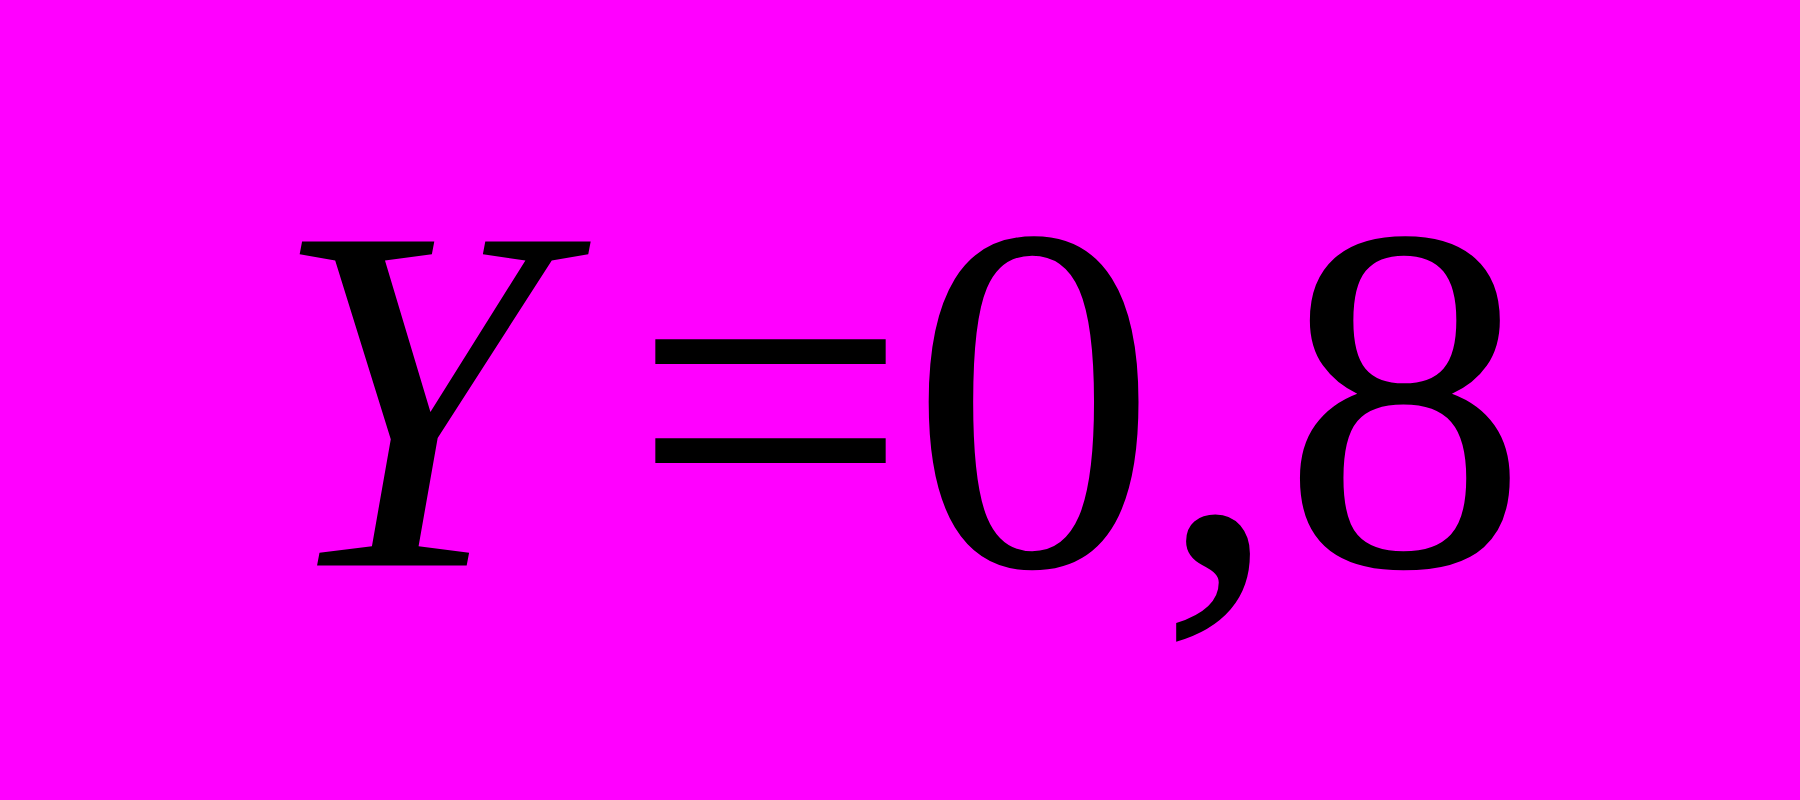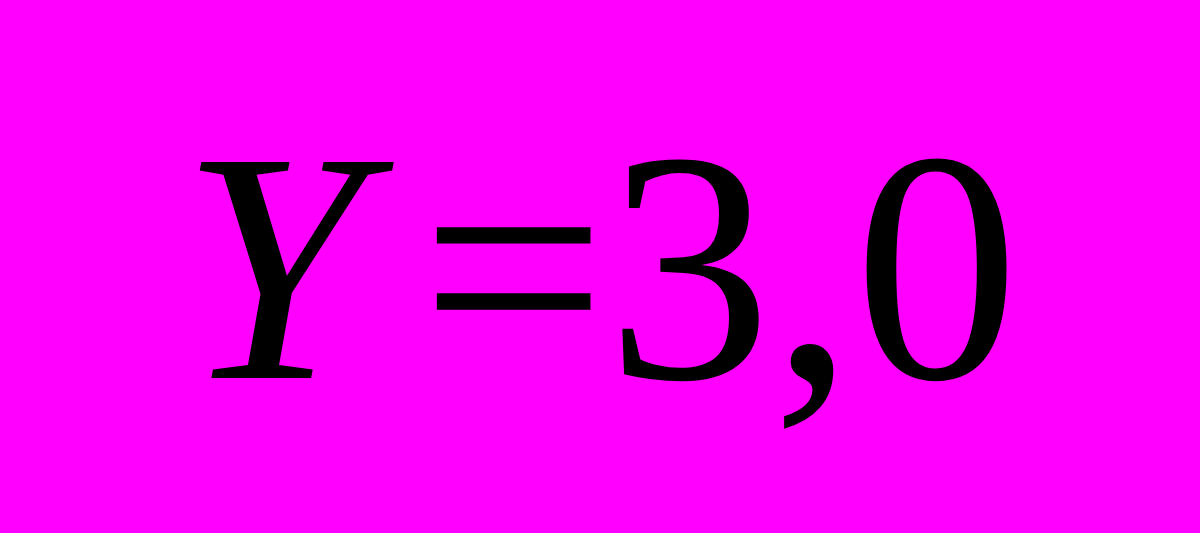--- a/index.html
+++ b/index.html
@@ -48,15 +48,15 @@
   }
   .val {
     font-style: normal;
   }
 </style>
 </head>
 <body>
 
 <div class="canvas">
   <div class="formula">
-    <span class="var">Y</span><span class="gap"></span><span class="op">=</span><span class="val">3,0</span>
+    <span class="var">Y</span><span class="gap"></span><span class="op">=</span><span class="val">0,8</span>
   </div>
 </div>
 
 </body></html>

